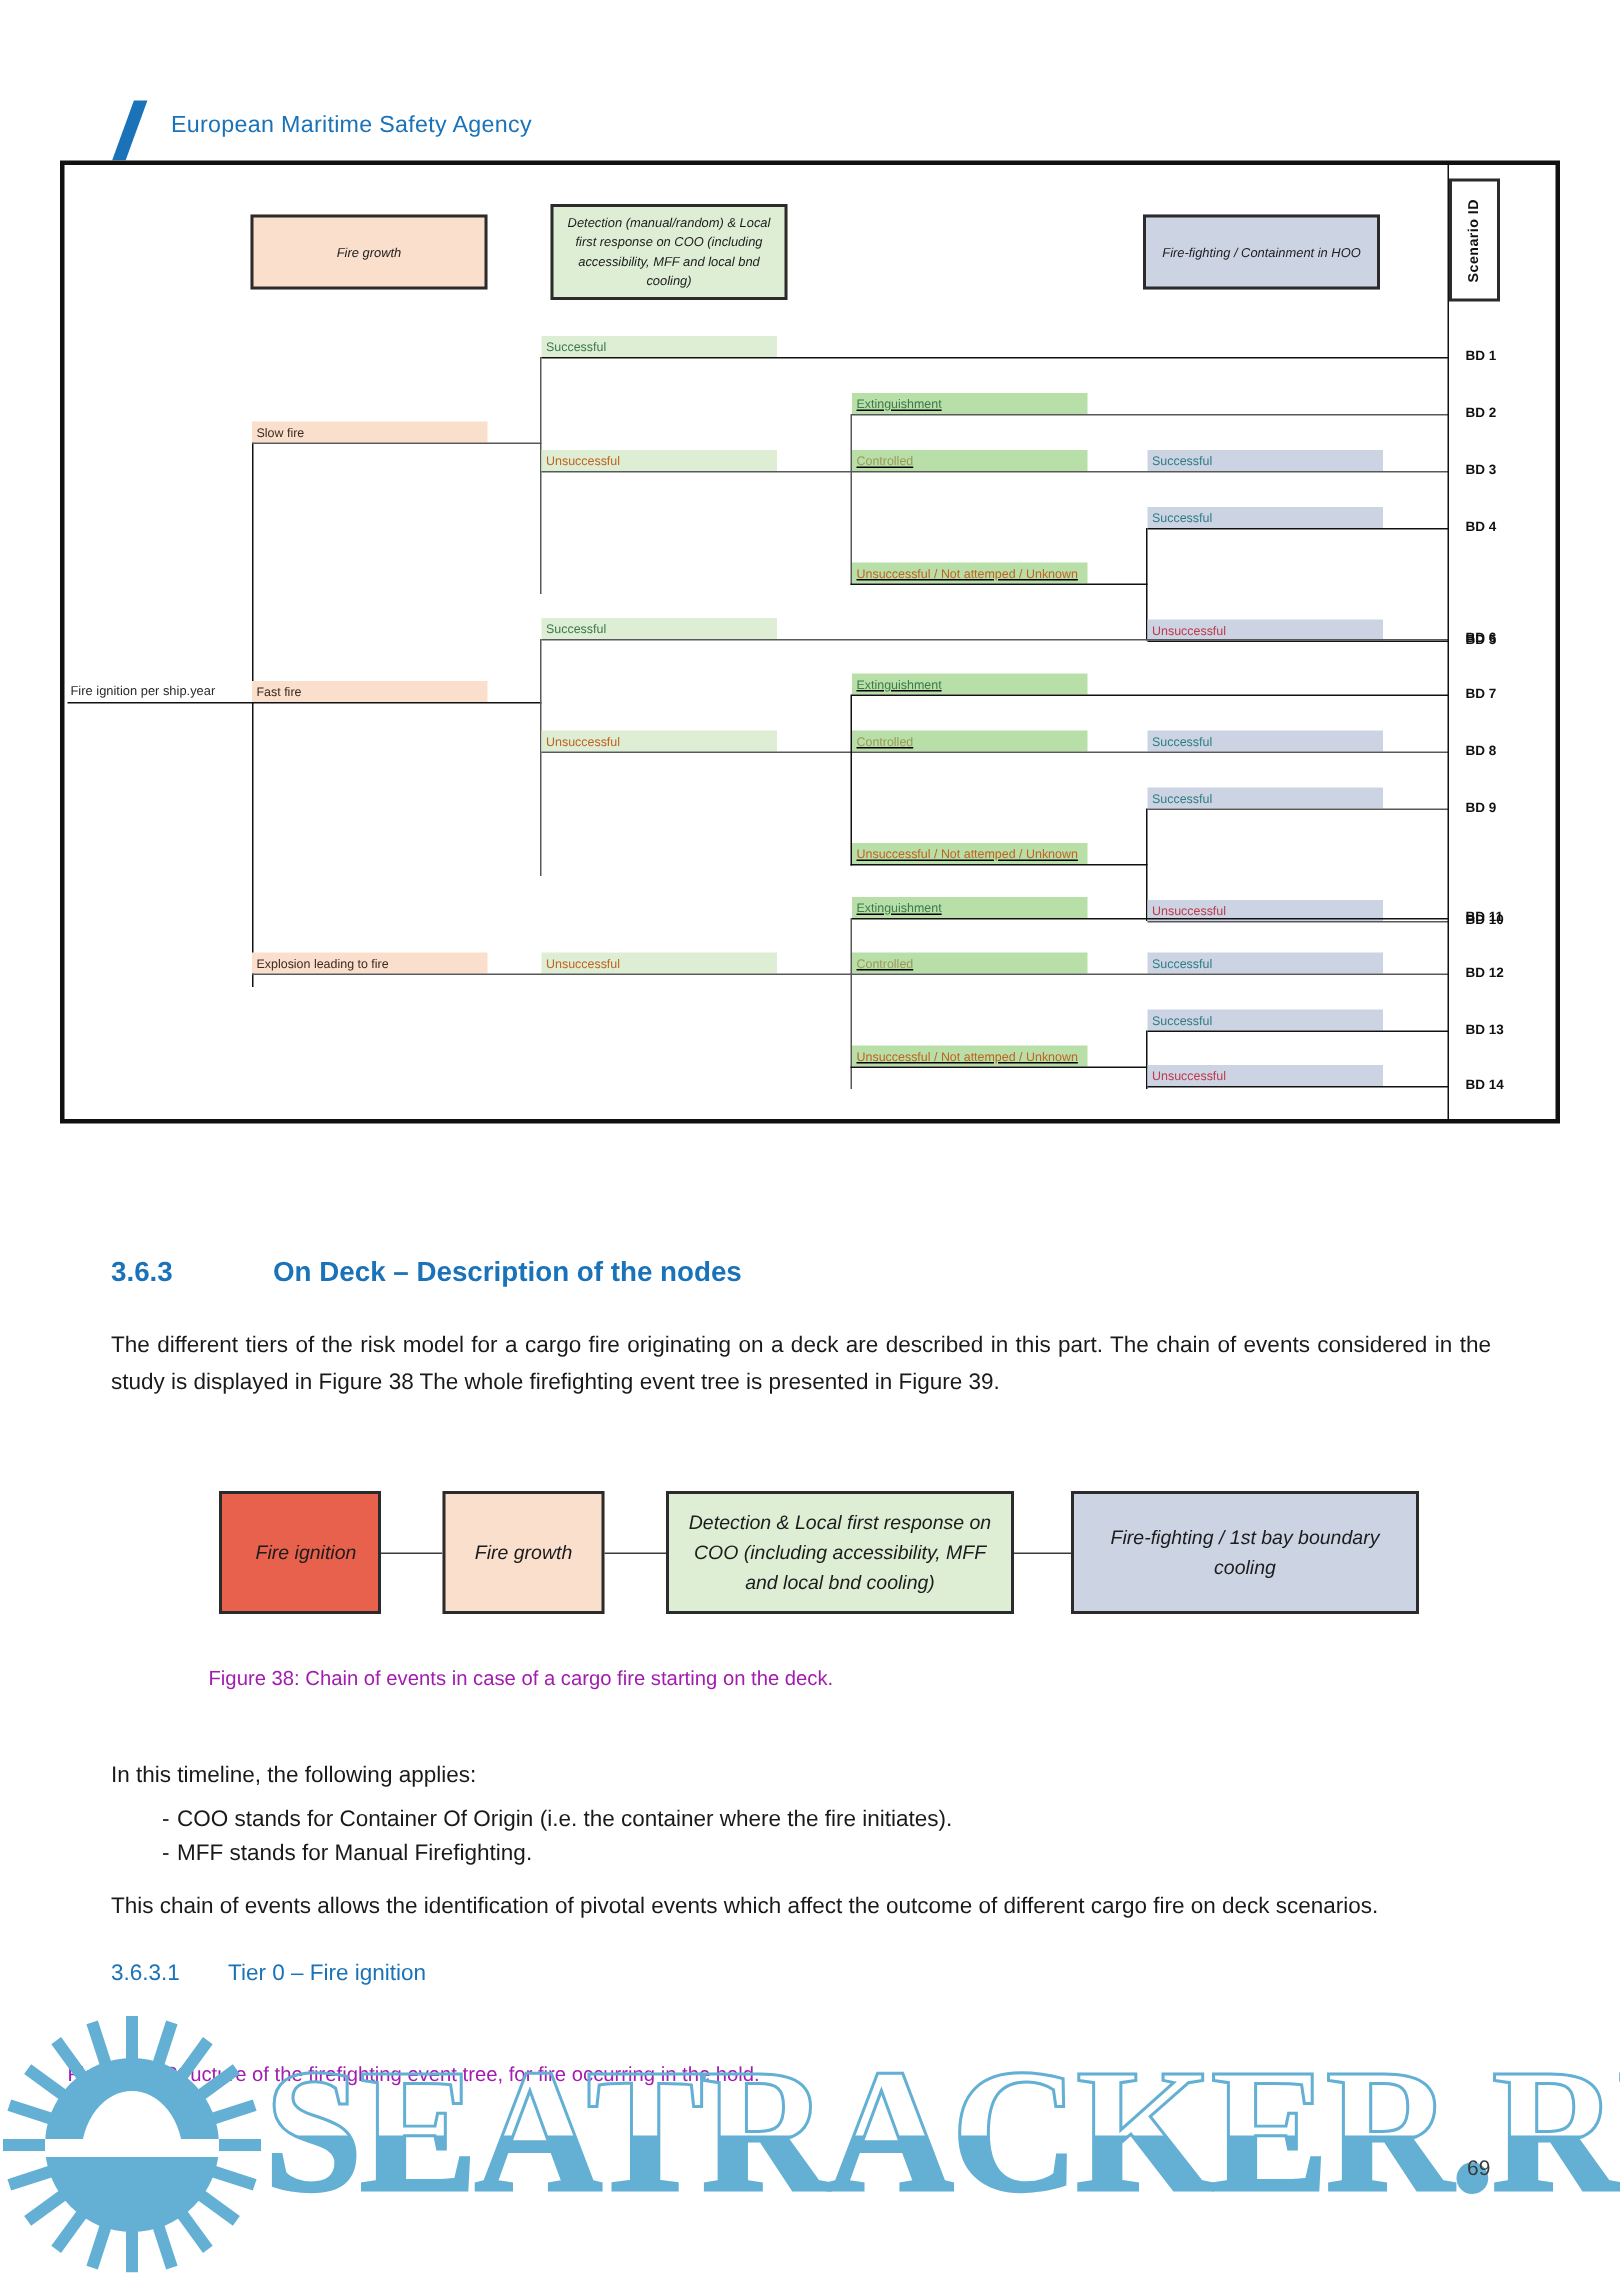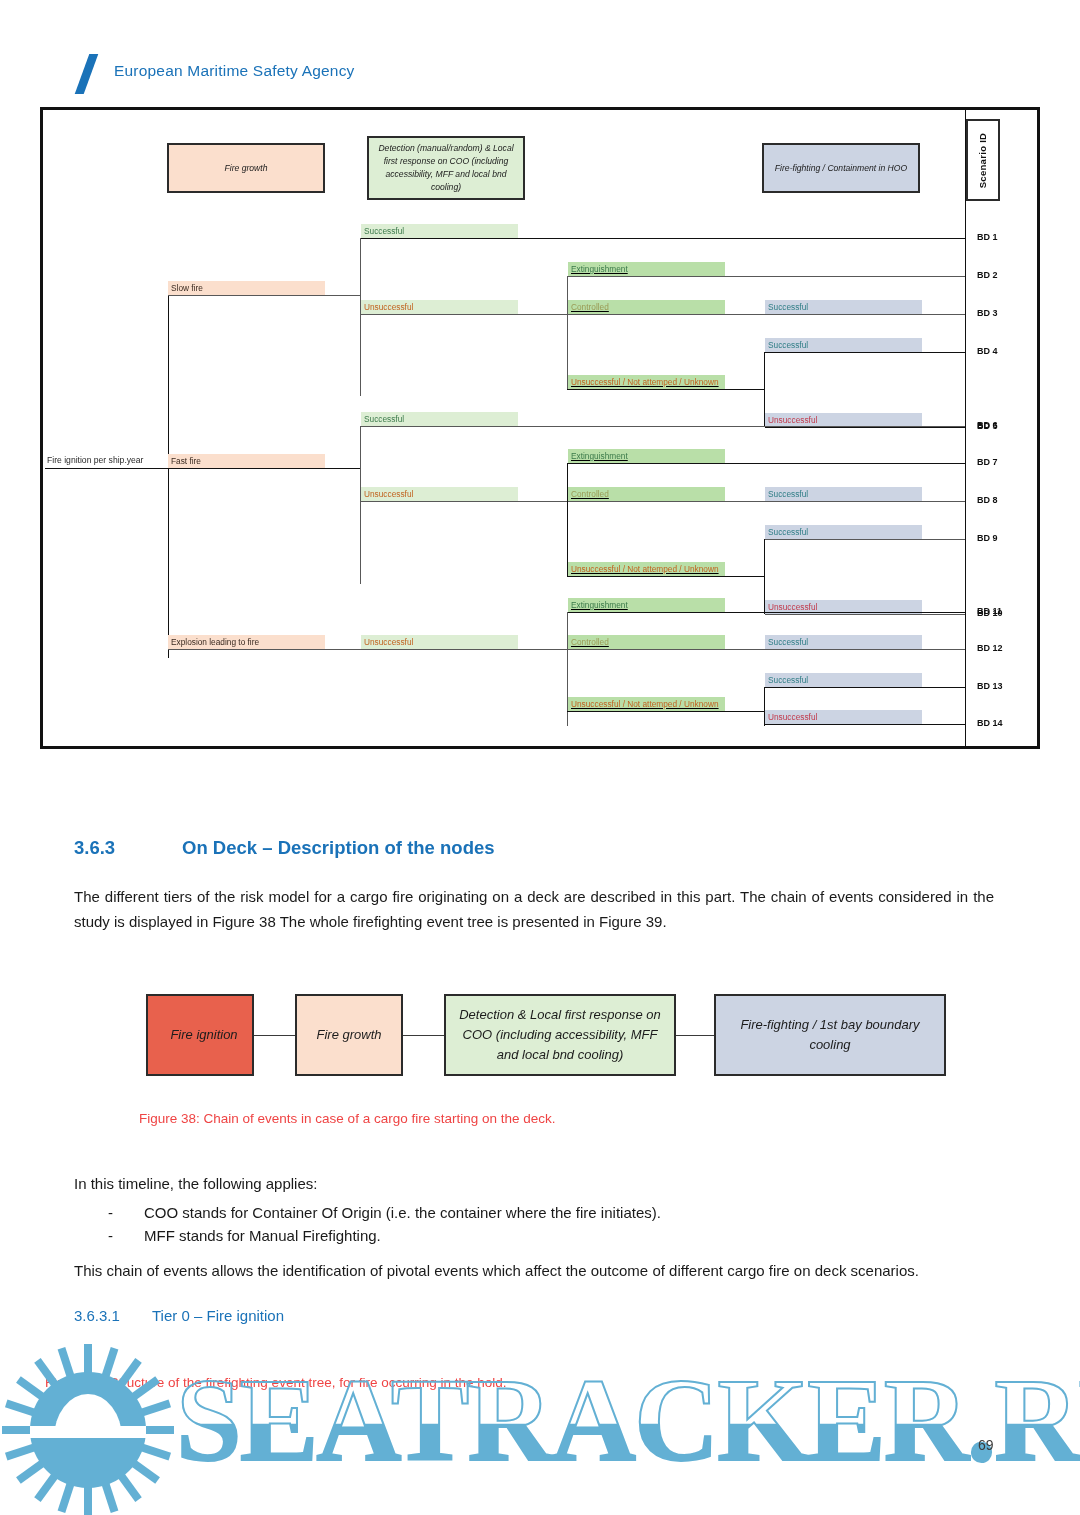--- a/index.html
+++ b/index.html
@@ -1,21 +1,21 @@
 <!DOCTYPE html>
 <html><head>
 <meta charset="utf-8">
 <style>
   html,body{margin:0;padding:0;}
   body{
     width:1080px;height:1515px;position:relative;background:#ffffff;
     font-family:"Liberation Sans",sans-serif;overflow:hidden;
   }
   
-  #header{position:absolute;left:0;top:0;width:920px;height:100px;text-align:center;}
+  #header{position:absolute;left:0;top:13px;width:920px;height:100px;text-align:center;}
   #logo-slash{position:absolute;left:74px;top:54px;width:26px;height:36px;}
   #logo-slash div{
     width:9px;height:40px;background:#1a72b8;transform:skewX(-20deg);
     margin-left:8px;
   }
   #org-name{
     position:absolute;left:114px;top:62px;font-size:15.5px;color:#1a72b8;
     letter-spacing:.2px;white-space:nowrap;
   }
   
@@ -73,23 +73,23 @@
   .h4{
     position:absolute;color:#1a72b8;font-size:15px;white-space:nowrap;
   }
   .h4 .num{display:inline-block;width:78px;}
   .para{
     position:absolute;font-size:15px;line-height:25px;color:#1a1a1a;
     text-align:justify;
   }
   .bullet{position:absolute;font-size:15px;line-height:25px;color:#1a1a1a;}
   .bullet .dash{position:absolute;left:0;top:0;}
-  .bullet .txt{display:block;margin-left:70px;}
+  .bullet .txt{display:block;margin-left:44px;}
   .fig-caption{
-    position:absolute;font-size:13.5px;color:#ef4444;white-space:nowrap;
+    position:absolute;font-size:13.5px;color:#a21caf;white-space:nowrap;
   }
   .flow-box{
     position:absolute;border:2px solid #2b2b2b;box-sizing:border-box;
     display:flex;align-items:center;justify-content:center;text-align:center;
     font-style:italic;font-size:13px;line-height:20px;color:#1c1c1c;padding:4px 8px;
   }
   .flow-conn{position:absolute;height:0;border-top:1px solid #3a3a3a;}
   
   #watermark{
     position:absolute;left:0;top:1335px;width:1080px;height:180px;

